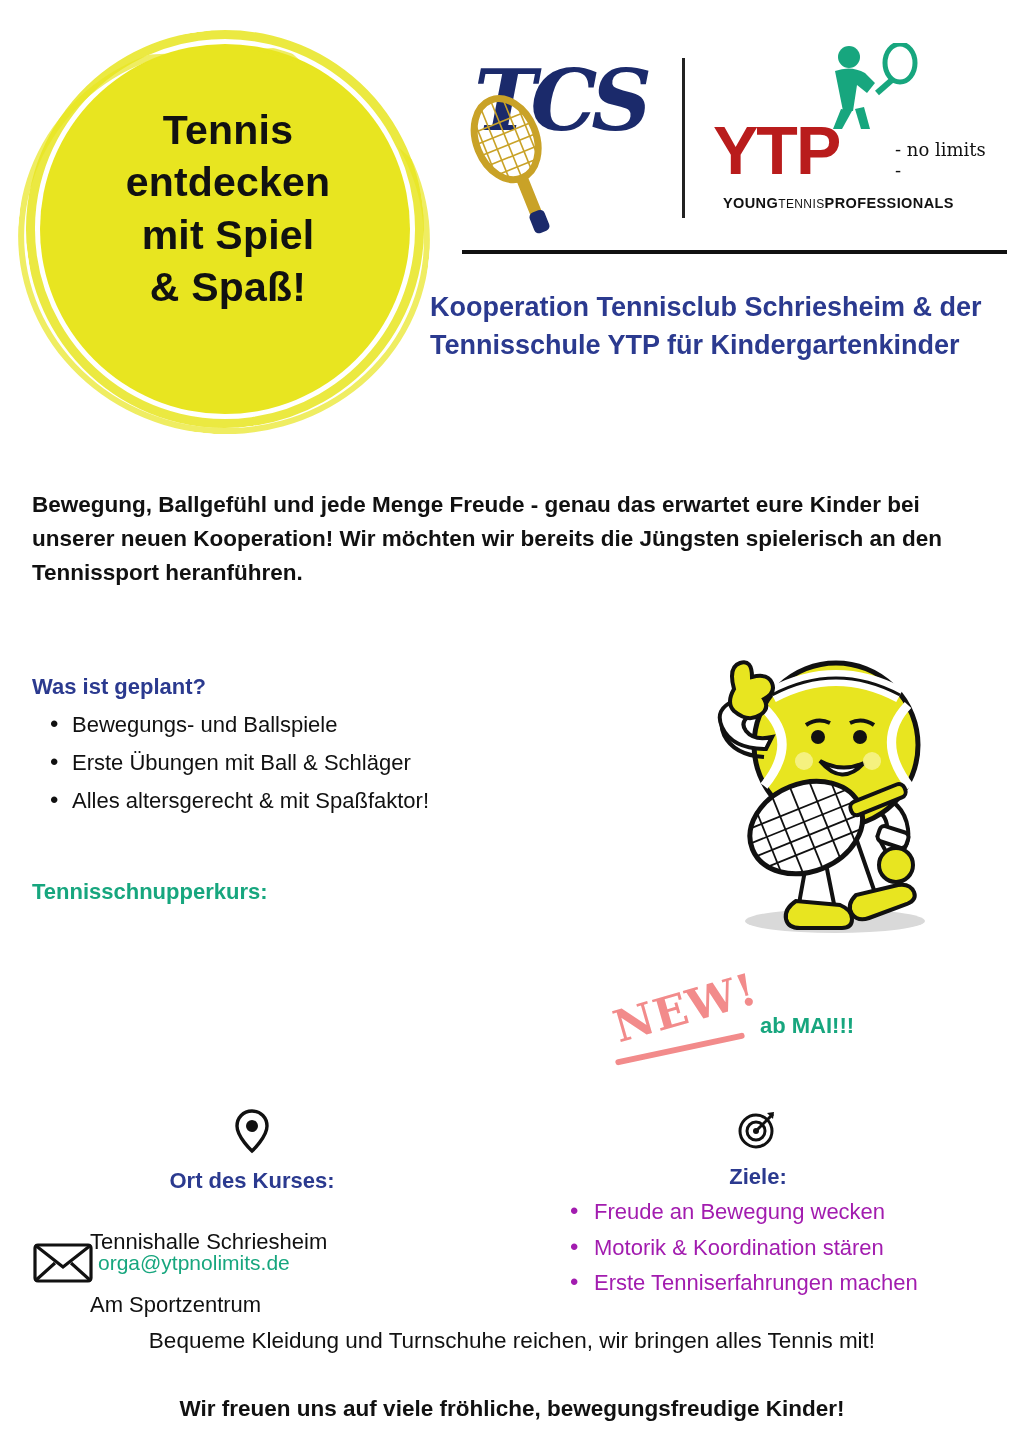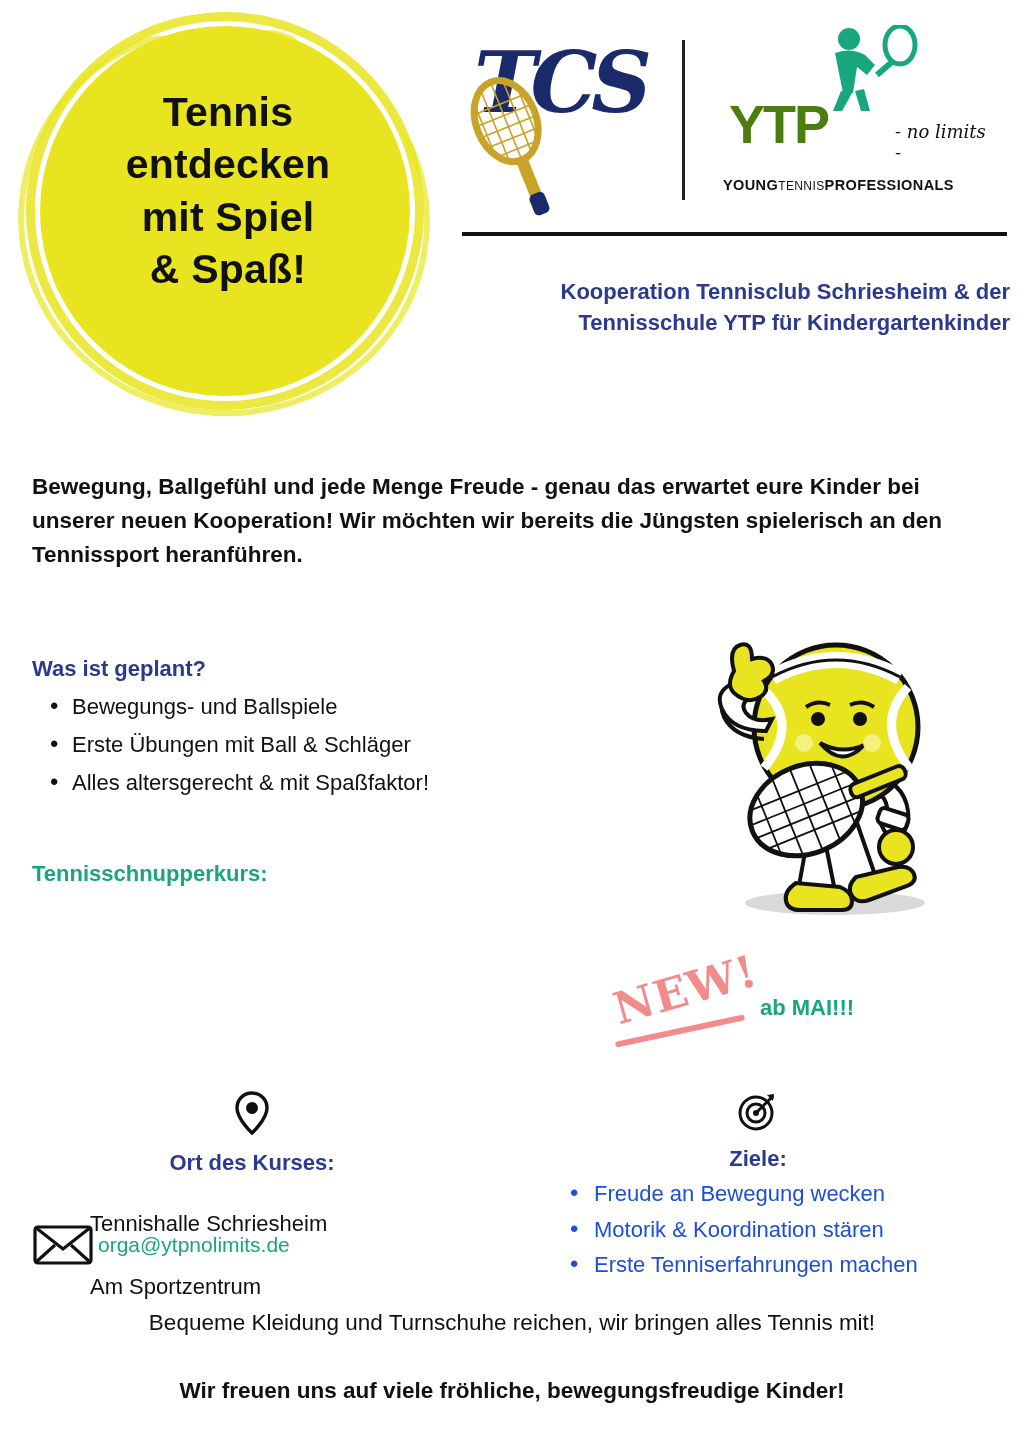--- a/index.html
+++ b/index.html
@@ -15,20 +15,21 @@
     position: relative;
     width: 1024px;
     height: 1449px;
     background: #fff;
   }
 
   
   .header {
     position: relative;
     height: 430px;
+    margin-top: 18px;
   }
 
   
   .badge-wrap {
     position: absolute;
     left: 18px;
     top: 8px;
     width: 420px;
     height: 420px;
   }
@@ -119,33 +120,32 @@
     background: #222;
     margin: 0 28px 0 10px;
   }
   .ytp-logo {
     position: relative;
     width: 275px;
     height: 190px;
   }
   .ytp-big {
     position: absolute;
-    left: 16px;
+    left: 0;
     top: 68px;
-    font-size: 54px;
-    font-weight: bold;
-    color: #4d7c0f;
+    font-size: 68px;
+    font-weight: bold;
+    color: #b91c1c;
     letter-spacing: -2px;
   }
   .ytp-nolimits {
     position: absolute;
     left: 182px;
     top: 96px;
     font-family: "DejaVu Serif", serif;
-    font-style: italic;
     font-size: 18px;
     color: #111;
   }
   .ytp-sub {
     position: absolute;
     left: 10px;
     top: 152px;
     font-size: 14.5px;
     letter-spacing: .4px;
     color: #111;
@@ -157,24 +157,24 @@
     position: absolute;
     left: 462px;
     top: 232px;
     width: 545px;
     height: 4px;
     background: #111;
   }
   .coop-title {
     position: absolute;
     left: 430px;
-    top: 276px;
+    top: 270px;
     width: 580px;
-    text-align: right;
-    font-size: 22px;
+    text-align: left;
+    font-size: 27px;
     line-height: 1.42;
     font-weight: bold;
     color: #2b3a8f;
   }
 
   
   .intro {
     position: absolute;
     left: 32px;
     top: 470px;
@@ -322,21 +322,21 @@
   ul.goals {
     list-style: none;
     margin: 4px 0 0 0;
     padding: 0;
   }
   ul.goals li {
     position: relative;
     padding-left: 96px;
     font-size: 22px;
     line-height: 1.62;
-    color: #1d4ed8;
+    color: #a21caf;
   }
   ul.goals li::before {
     content: "•";
     position: absolute;
     left: 72px;
     top: -2px;
     font-size: 24px;
   }
 
   

